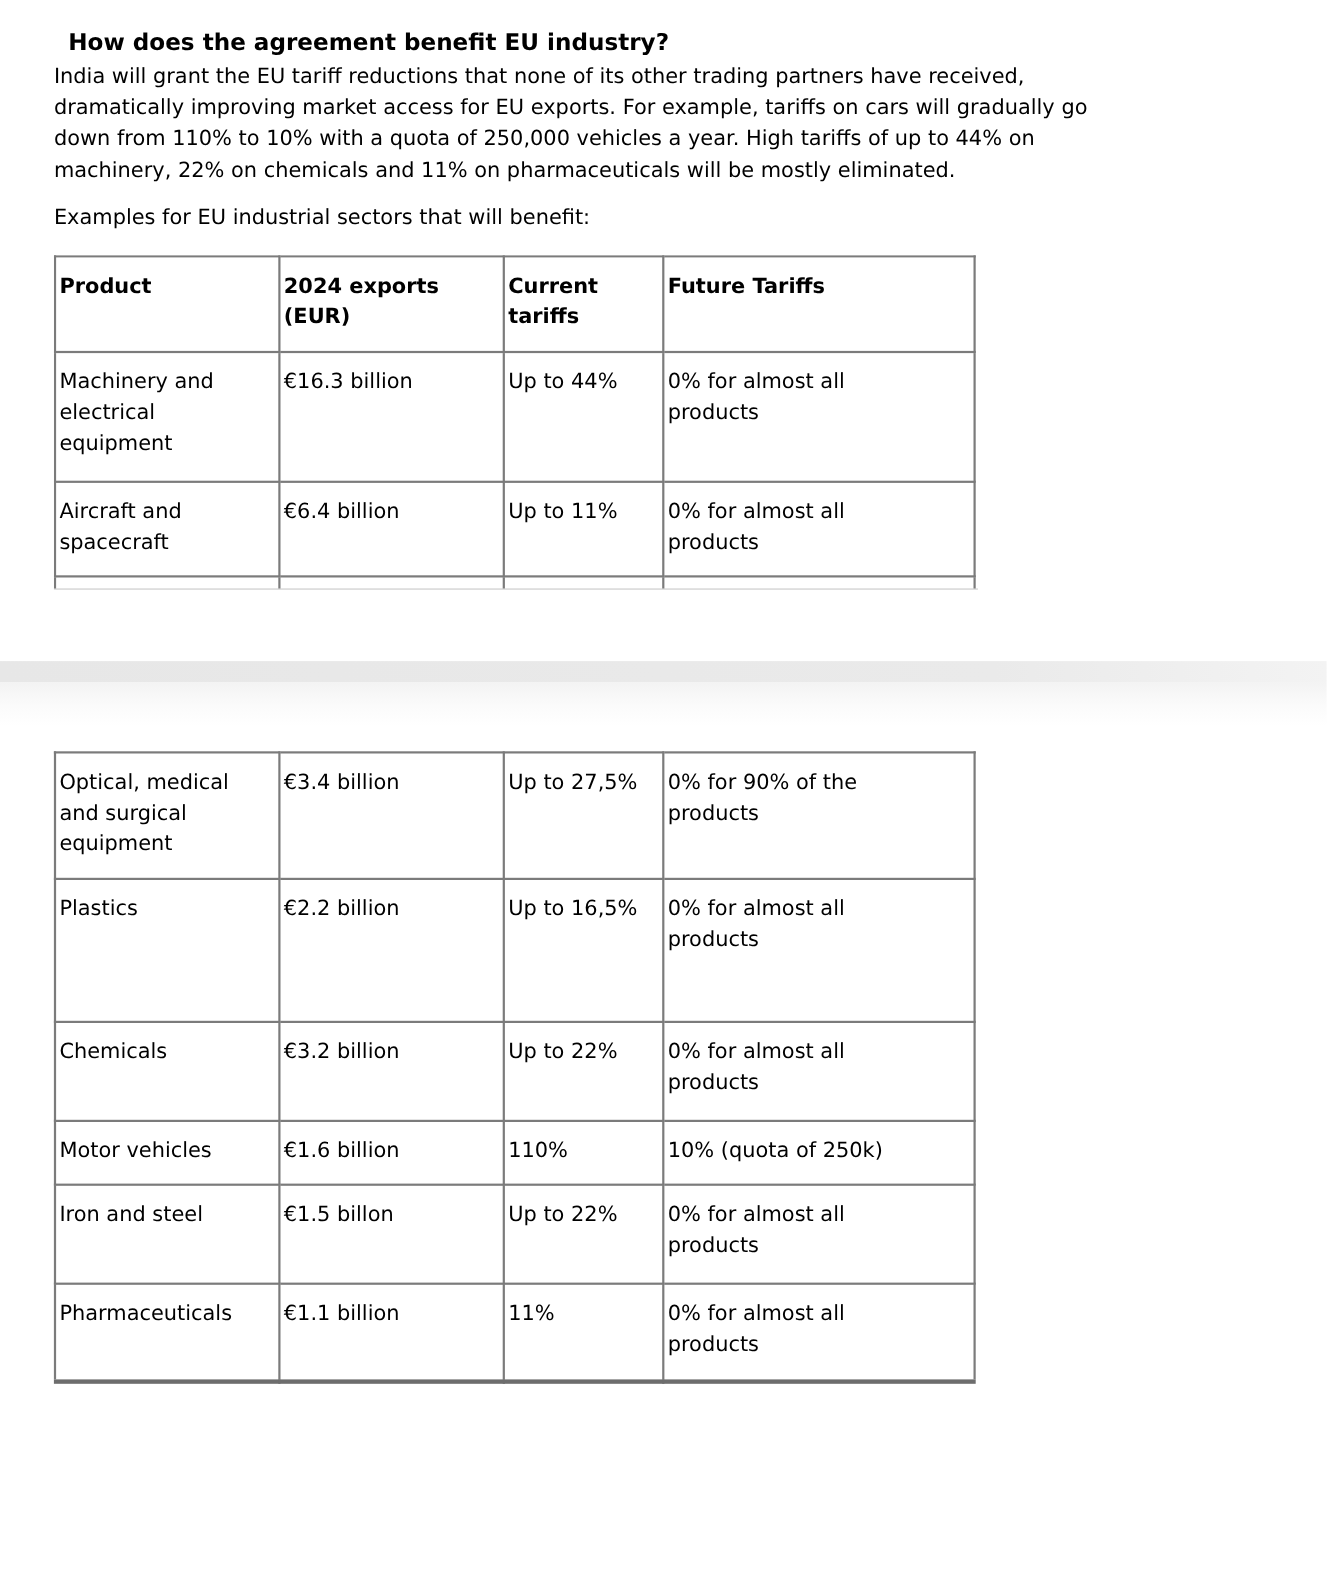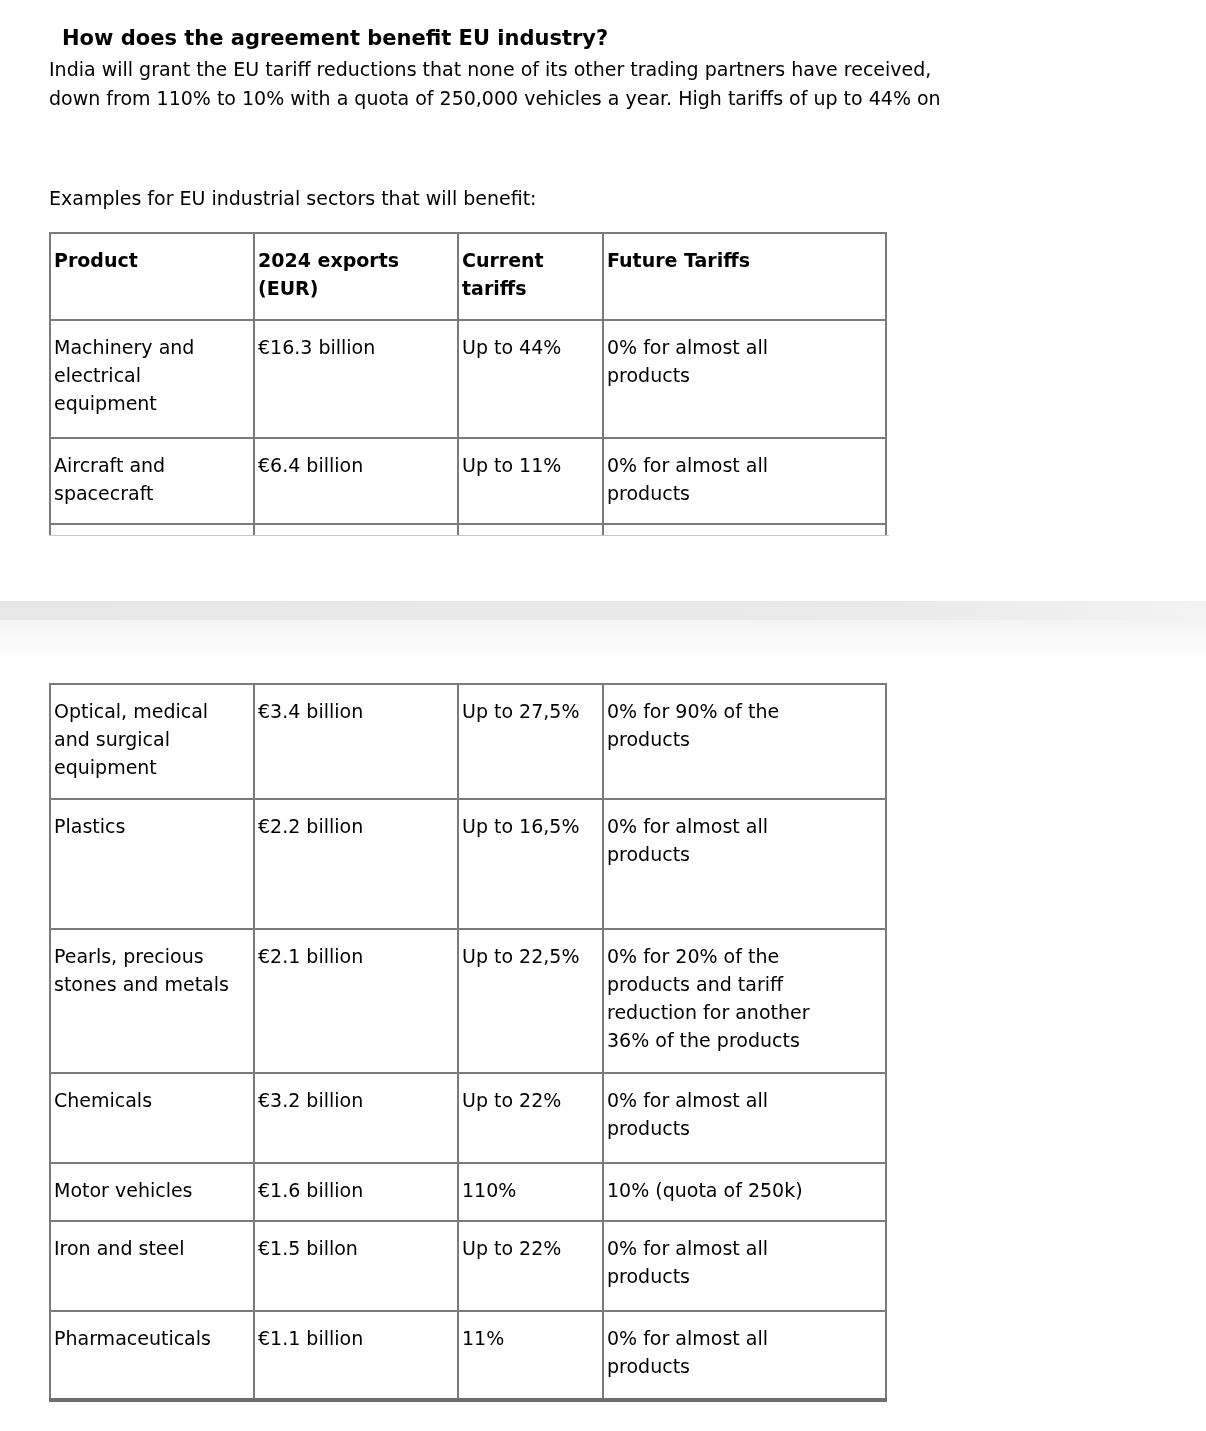--- a/index.html
+++ b/index.html
@@ -74,21 +74,23 @@
     background:linear-gradient(to bottom,#f3f3f3 0%,#fbfbfb 55%,#ffffff 100%);
   }
 </style>
 </head>
 <body>
 
 <h1 class="page-title">How does the agreement benefit EU industry?</h1>
 
 <div class="para">
   <div>India will grant the EU tariff reductions that none of its other trading partners have received,</div>
+  <div>dramatically improving market access for EU exports. For example, tariffs on cars will gradually go</div>
   <div>down from 110% to 10% with a quota of 250,000 vehicles a year. High tariffs of up to 44% on</div>
+  <div>machinery, 22% on chemicals and 11% on pharmaceuticals will be mostly eliminated.</div>
 </div>
 
 <div class="examples-line">Examples for EU industrial sectors that will benefit:</div>
 
 <div class="tblwrap-top">
   <table class="tbl">
     <colgroup>
       <col class="col-product">
         <col class="col-exports">
         <col class="col-current">
@@ -150,30 +152,20 @@
     <td>0% for 90% of the
 products</td>
   </tr>
   <tr class="h-b2">
     <td>Plastics</td>
     <td>€2.2 billion</td>
     <td>Up to 16,5%</td>
     <td>0% for almost all
 products</td>
   </tr>
-  <tr class="h-b3">
-    <td>Pearls, precious
-stones and metals</td>
-    <td>€2.1 billion</td>
-    <td>Up to 22,5%</td>
-    <td>0% for 20% of the
-products and tariff
-reduction for another
-36% of the products</td>
-  </tr>
   <tr class="h-b4">
     <td>Chemicals</td>
     <td>€3.2 billion</td>
     <td>Up to 22%</td>
     <td>0% for almost all
 products</td>
   </tr>
   <tr class="h-b5">
     <td>Motor vehicles</td>
     <td>€1.6 billion</td>

